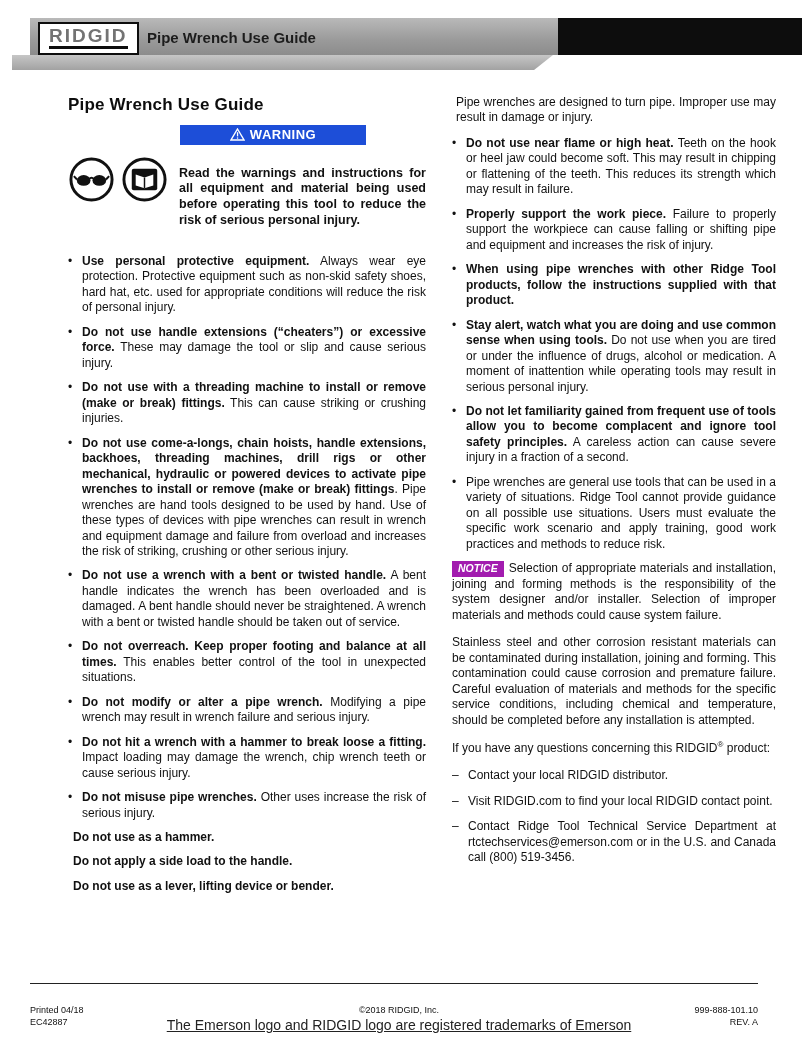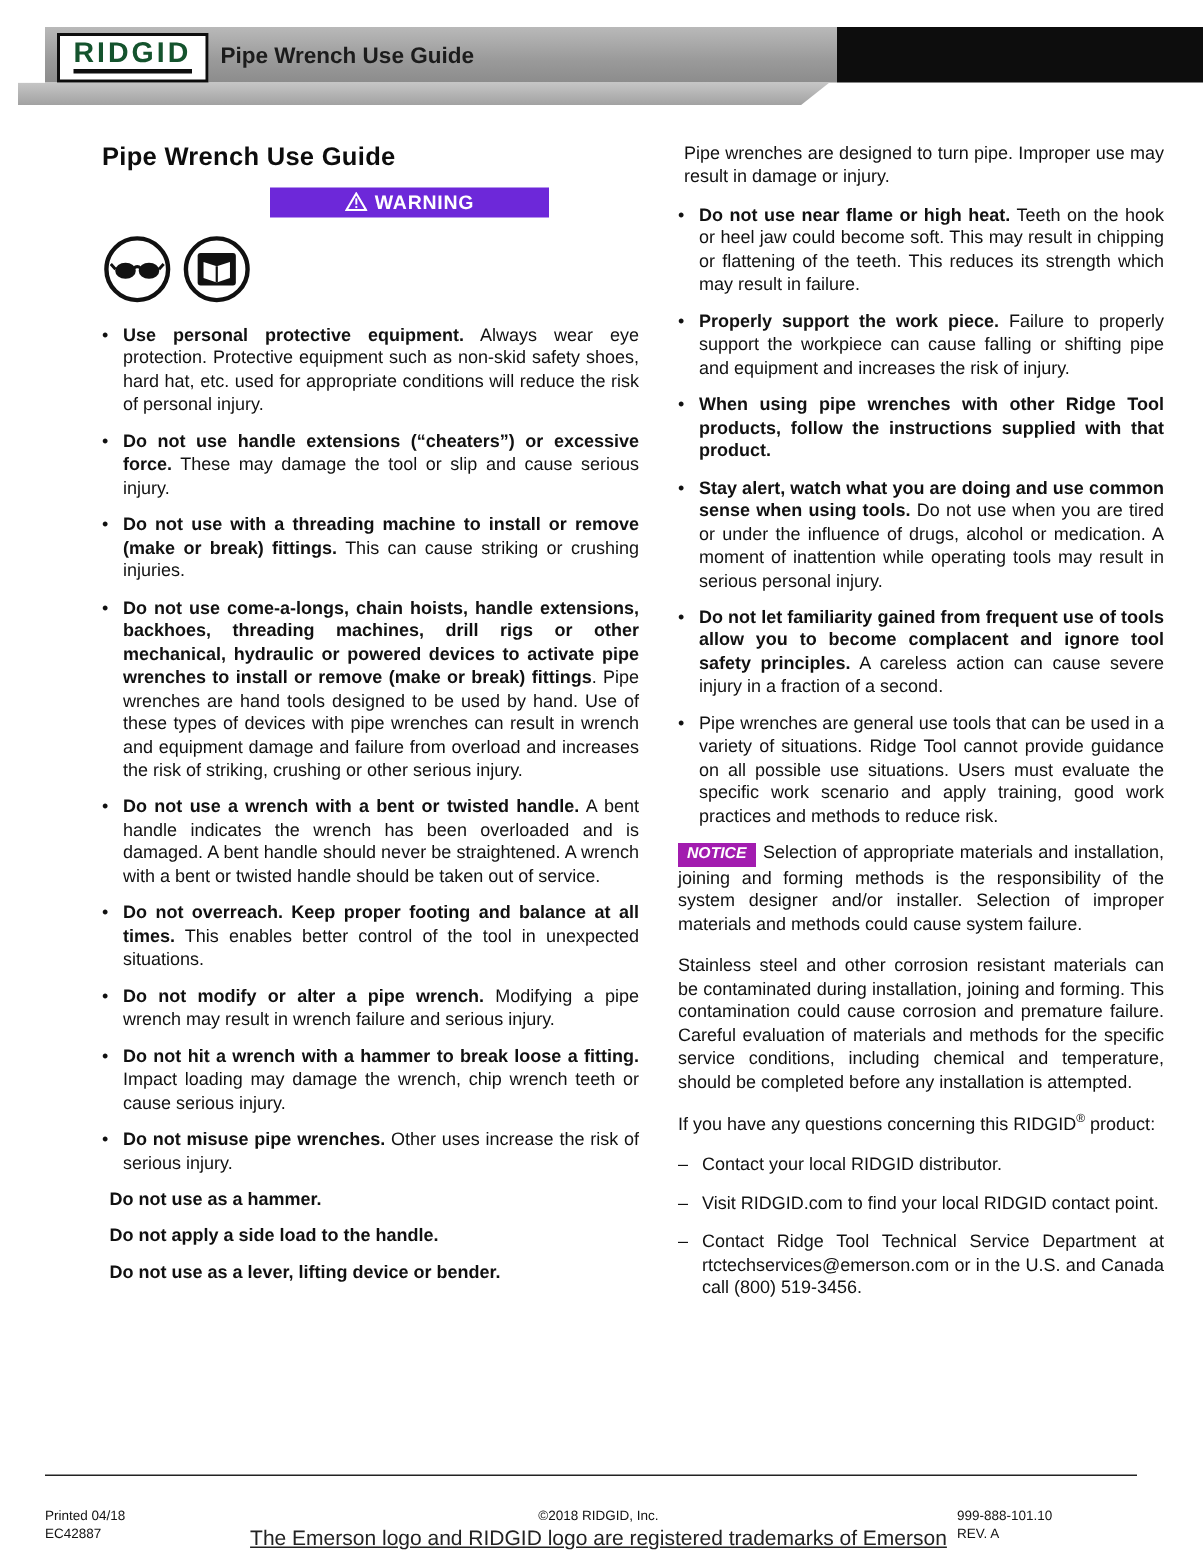--- a/index.html
+++ b/index.html
@@ -24,38 +24,38 @@
     position:absolute; top:55px; left:12px; width:541px; height:15px;
     background:linear-gradient(180deg,#c6c6c6,#a2a2a2);
     clip-path:polygon(0 0,100% 0,96.5% 100%,0 100%);
   }
   .logo-box {
     position:absolute; top:22px; left:38px; background:#fff;
     border:2px solid #0d0d0d; padding:2px 9px 4px 9px;
   }
   .logo-text {
     display:inline-block; font-weight:bold; font-size:19px; letter-spacing:2px;
-    color:#14532d; border-bottom:3px solid #0d0d0d; padding-bottom:1px; line-height:1;
+    color:#737373; border-bottom:3px solid #0d0d0d; padding-bottom:1px; line-height:1;
   }
   .hdr-title {
     position:absolute; top:29px; left:147px; font-weight:bold; font-size:15px; color:#1c1c1c;
   }
 
   
   .content {
     position:absolute; top:95px; left:68px; width:708px;
     display:flex; gap:26px;
   }
   .col-left  { width:358px; }
   .col-right { width:324px; }
 
   .col-heading { margin:0 0 10px 0; font-size:17px; font-weight:bold; color:#0d0d0d; letter-spacing:.2px; }
 
   .warning-box {
-    width:186px; margin:0 0 8px 112px; background:#6d28d9; color:#fff;
+    width:186px; margin:0 0 8px 112px; background:#1d4ed8; color:#fff;
     font-weight:bold; font-size:13px; letter-spacing:.5px;
     display:flex; align-items:center; justify-content:center; gap:5px;
     padding:2px 0 3px 0;
   }
   .warning-row { display:flex; gap:9px; margin-bottom:13px; }
   .warning-icons { width:102px; display:flex; gap:6px; padding-top:3px; flex:none; }
   .warning-lead { flex:1; font-weight:bold; font-size:12.5px; line-height:1.26; text-align:justify; }
 
   .body-text, .bullets li, .sub-item, .dash-list li, .para { font-size:12px; line-height:1.29; text-align:justify; }
 
@@ -83,21 +83,21 @@
 
   
   .footer {
     position:absolute; left:30px; right:44px; top:983px;
     border-top:1.5px solid #222; padding-top:20px;
     display:flex; align-items:flex-start;
   }
   .footer .f-left  { width:130px; font-size:9px; line-height:1.35; }
   .footer .f-center{ flex:1; text-align:center; font-size:9px; line-height:1.35; }
   .footer .f-center .small { font-size:14px; color:#222;text-decoration:underline; }
-  .footer .f-right { width:120px; text-align:left; font-size:9px; line-height:1.35; }
+  .footer .f-right { width:120px; text-align:right; font-size:9px; line-height:1.35; }
 </style>
 </head>
 <body>
 
 <div class="page">
 
   <div class="hdr-gray"></div>
   <div class="hdr-black"></div>
   <div class="hdr-slant"></div>
   <div class="logo-box">
@@ -128,20 +128,21 @@
             <path d="M21.5 23.5 q2.5 -2.5 5 0" stroke="#111" stroke-width="2" fill="none"></path>
             <path d="M9.2 24 L6 20.5 M38.8 24 L42 20.5" stroke="#111" stroke-width="2" fill="none"></path>
           </svg>
           <svg width="47" height="47" viewBox="0 0 48 48">
             <circle cx="24" cy="24" r="21" fill="#fff" stroke="#111" stroke-width="3"></circle>
             <rect x="11" y="13" width="26" height="22" rx="2" fill="#111"></rect>
             <path d="M15 19 L24 22 L33 19 L33 30 L24 33 L15 30 Z" fill="#fff"></path>
             <path d="M24 22 L24 33" stroke="#111" stroke-width="1.5"></path>
           </svg>
         </div>
+        <p class="warning-lead">Read the warnings and instructions for all equipment and material being used before operating this tool to reduce the risk of serious personal injury.</p>
       </div>
 
       <ul class="bullets">
         <li><span class="b-marker">•</span><span class="b-bold">Use personal protective equipment.</span><span> Always wear eye protection. Protective equipment such as non-skid safety shoes, hard hat, etc. used for appropriate conditions will reduce the risk of personal injury.</span></li>
         <li><span class="b-marker">•</span><span class="b-bold">Do not use handle extensions (“cheaters”) or excessive force.</span><span> These may damage the tool or slip and cause serious injury.</span></li>
         <li><span class="b-marker">•</span><span class="b-bold">Do not use with a threading machine to install or remove (make or break) fittings.</span><span> This can cause striking or crushing injuries.</span></li>
         <li><span class="b-marker">•</span><span class="b-bold">Do not use come-a-longs, chain hoists, handle extensions, backhoes, threading machines, drill rigs or other mechanical, hydraulic or powered devices to activate pipe wrenches to install or remove (make or break) fittings</span><span>. Pipe wrenches are hand tools designed to be used by hand. Use of these types of devices with pipe wrenches can result in wrench and equipment damage and failure from overload and increases the risk of striking, crushing or other serious injury.</span></li>
         <li><span class="b-marker">•</span><span class="b-bold">Do not use a wrench with a bent or twisted handle.</span><span> A bent handle indicates the wrench has been overloaded and is damaged. A bent handle should never be straightened. A wrench with a bent or twisted handle should be taken out of service.</span></li>
         <li><span class="b-marker">•</span><span class="b-bold">Do not overreach. Keep proper footing and balance at all times.</span><span> This enables better control of the tool in unexpected situations.</span></li>
         <li><span class="b-marker">•</span><span class="b-bold">Do not modify or alter a pipe wrench.</span><span> Modifying a pipe wrench may result in wrench failure and serious injury.</span></li>

